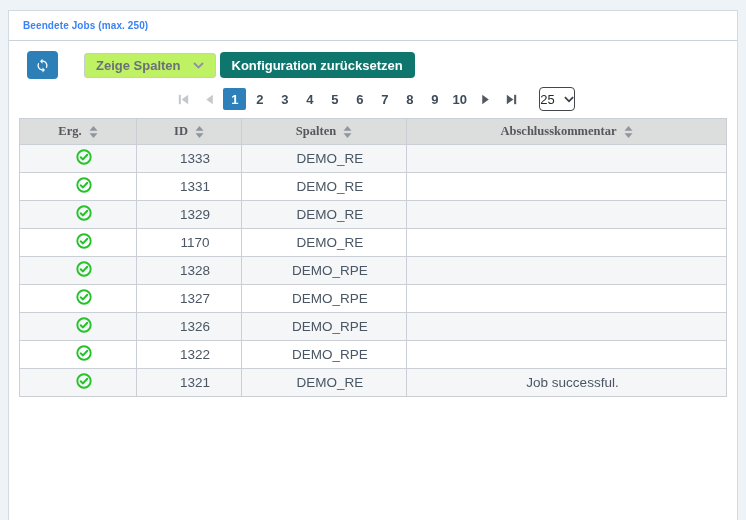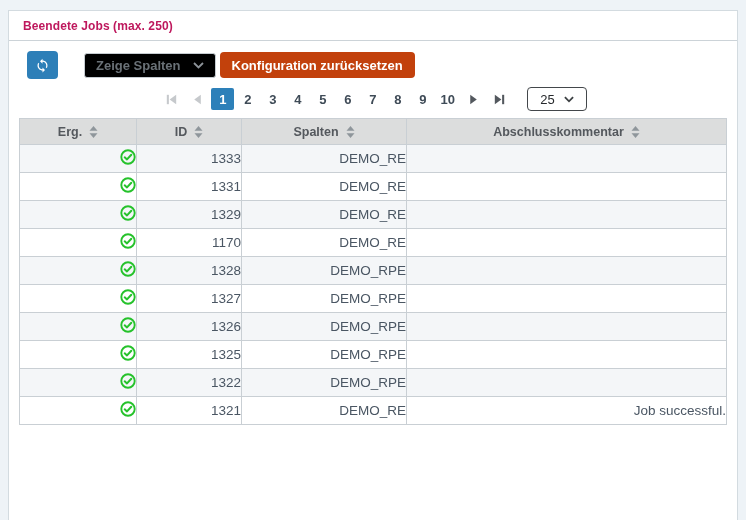--- a/index.html
+++ b/index.html
@@ -3,46 +3,46 @@
 <meta charset="utf-8">
 <style>
   * { margin:0; padding:0; box-sizing:border-box; }
   html, body { width:746px; height:520px; overflow:hidden; }
   body { background:#eef3f7; font-family:"Liberation Sans", sans-serif; position:relative; }
 
   .panel { position:absolute; left:8px; top:10px; width:730px; height:580px;
            background:#ffffff; border:1px solid #d3dbe0; }
   .panel-header { height:30px; display:flex; align-items:center; padding:0 14px;
                   border-bottom:1px solid #ccd3d8; }
-  .panel-title { font-size:12px; font-weight:bold; color:#be185d; letter-spacing:.1px; }
+  .panel-title { font-size:10px; font-weight:bold; color:#3b82f6; letter-spacing:.1px; }
 
   .toolbar { display:flex; align-items:center; margin:10px 10px 0 10px; height:28px; }
   .btn-refresh { width:31px; height:28px; background:#2d7fb8; border:none; border-radius:4px;
                  display:flex; align-items:center; justify-content:center; cursor:pointer; margin-left:8px; }
   .dropdown { margin-left:26px; height:25px; border:1px solid #c6ccd1; border-radius:3px;
               display:flex; align-items:center; gap:12px; padding:0 11px; font-size:13px;
-              font-weight:bold; color:#6a7177; background:#000000; cursor:pointer; }
-  .btn-primary { margin-left:4px; height:26px; background:#c2410c; color:#ffffff; border:none;
+              font-weight:bold; color:#6a7177; background:#bef264; cursor:pointer; }
+  .btn-primary { margin-left:4px; height:26px; background:#0f766e; color:#ffffff; border:none;
                  border-radius:4px; font-size:13px; font-weight:bold; padding:0 12px; cursor:pointer; }
 
   .pagination { display:flex; align-items:center; justify-content:center; margin-top:8px; height:24px; gap:2px; }
   .pg-btn { width:24px; height:22px; display:flex; align-items:center; justify-content:center; cursor:pointer; }
   .pg-num { min-width:23px; height:22px; display:flex; align-items:center; justify-content:center;
             font-size:13px; font-weight:bold; color:#3f4b57; border-radius:2px; cursor:pointer; padding:0 3px; }
   .pg-num.active { background:#2d80b9; color:#ffffff; }
   .page-size { margin-left:14px; height:24px; border:1px solid #43474b; border-radius:4px;
-               display:flex; align-items:center; gap:9px; padding:0 12px; font-size:13px;
+               display:flex; align-items:center; gap:9px; padding:0 0; font-size:13px;
                color:#26292c; background:#fff; cursor:pointer; }
 
   table.jobs { width:708px; margin:7px 10px 0 10px; border-collapse:collapse; table-layout:fixed; }
   table.jobs th, table.jobs td { border:1px solid #c9cfd4; overflow:hidden; white-space:nowrap; }
   table.jobs th { background:#dcdddd; height:26px; font-size:12.5px; font-weight:bold; color:#54585d; }
-  table.jobs td { height:28px; font-size:13.5px; color:#4a5663; padding-left:12px; text-align:right; }
+  table.jobs td { height:28px; font-size:13.5px; color:#4a5663; padding-left:12px; text-align:center; }
   table.jobs tbody tr:nth-child(odd) { background:#f4f6f8; }
-  .th-inner { display:inline-flex; align-items:center; justify-content:center; gap:7px; width:100%; }
+  .th-inner { display:inline-flex; align-items:center; justify-content:center; gap:7px; width:100%;font-family:Liberation Serif, serif; }
   td.c-erg { padding-left:6px; }
   td.c-comment { color:#73797f; font-size:13px; }
   .check-wrap { display:inline-flex; align-items:center; }
 </style>
 </head>
 <body>
 
 <div class="panel">
 
   <div class="panel-header">
@@ -248,33 +248,20 @@
           <circle cx="8" cy="8" r="6.7" fill="none" stroke="#25c22b" stroke-width="1.9"></circle>
           <path d="M4.7 8.3 L7 10.4 L11.3 5.7" fill="none" stroke="#25c22b" stroke-width="2" stroke-linecap="round" stroke-linejoin="round"></path>
         </svg>
       </span>
     </td>
     <td class="c-id">1326</td>
     <td class="c-cluster">DEMO_RPE</td>
     <td class="c-comment"></td>
   </tr>
 
-  <tr>
-    <td class="c-erg">
-      <span class="check-wrap">
-        <svg width="16" height="16" viewBox="0 0 16 16">
-          <circle cx="8" cy="8" r="6.7" fill="none" stroke="#25c22b" stroke-width="1.9"></circle>
-          <path d="M4.7 8.3 L7 10.4 L11.3 5.7" fill="none" stroke="#25c22b" stroke-width="2" stroke-linecap="round" stroke-linejoin="round"></path>
-        </svg>
-      </span>
-    </td>
-    <td class="c-id">1325</td>
-    <td class="c-cluster">DEMO_RPE</td>
-    <td class="c-comment"></td>
-  </tr>
 
 
   <tr>
     <td class="c-erg">
       <span class="check-wrap">
         <svg width="16" height="16" viewBox="0 0 16 16">
           <circle cx="8" cy="8" r="6.7" fill="none" stroke="#25c22b" stroke-width="1.9"></circle>
           <path d="M4.7 8.3 L7 10.4 L11.3 5.7" fill="none" stroke="#25c22b" stroke-width="2" stroke-linecap="round" stroke-linejoin="round"></path>
         </svg>
       </span>

